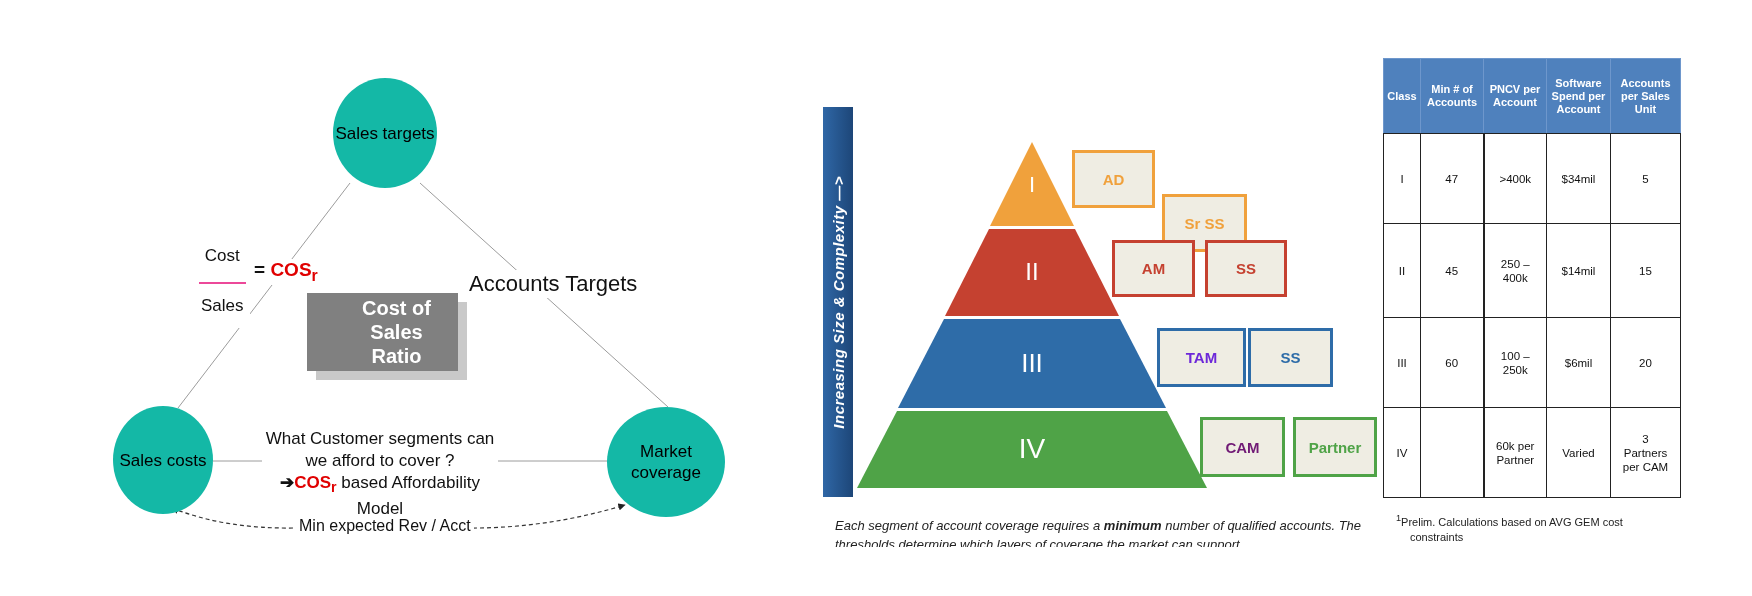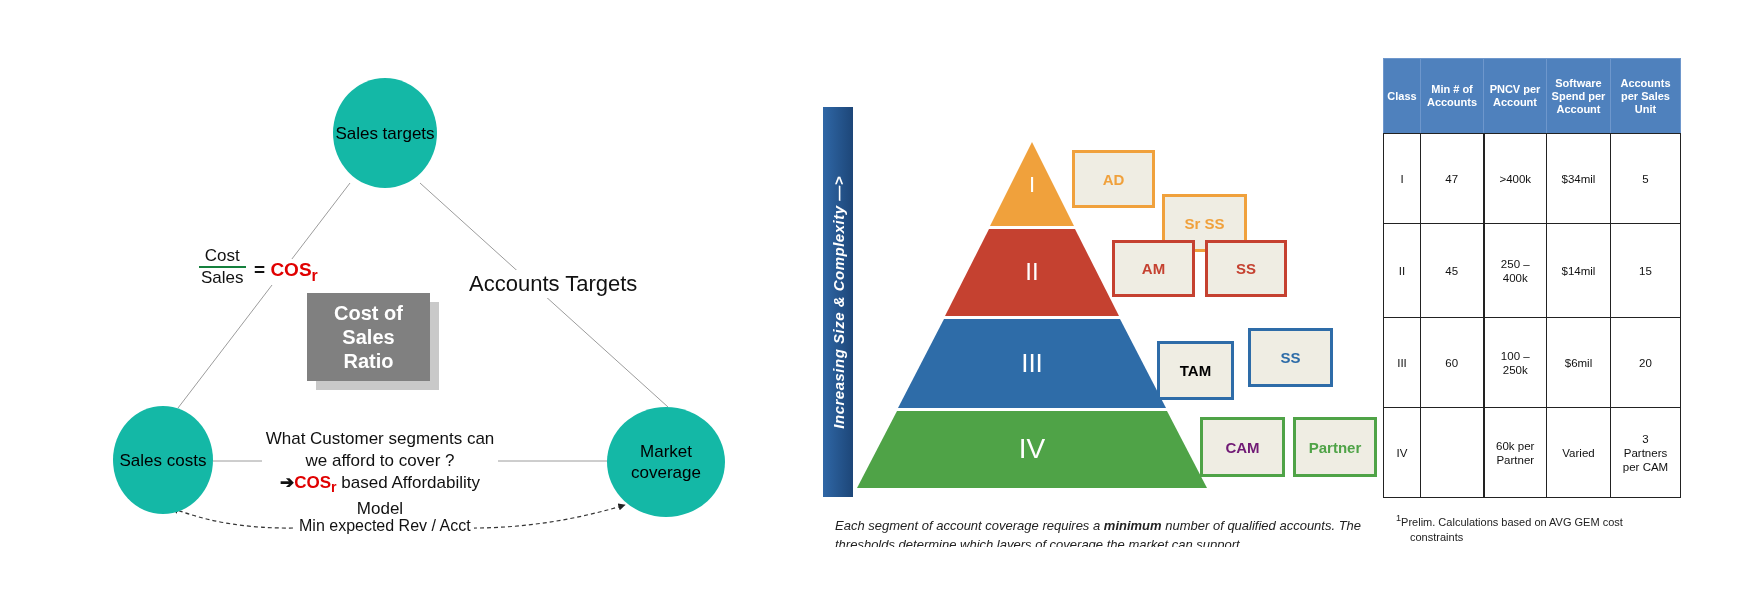--- a/index.html
+++ b/index.html
@@ -9,28 +9,28 @@
   }
   #vector-layer{position:absolute;left:0;top:0;width:1752px;height:596px;}
   
   .circle{
     position:absolute;background:#14b8a6;border-radius:50%;
     display:flex;align-items:center;justify-content:center;text-align:center;
     font-size:17px;line-height:21px;color:#000;
   }
   .frac{position:absolute;left:195px;top:246px;background:#fff;padding:0 4px;
         display:inline-flex;flex-direction:column;align-items:center;font-size:17px;line-height:20px;}
-  .frac .den{border-top:2px solid #15803d;padding:0 2px;}
+  .frac .den{border-top:2px solid #ec4899;padding:12px 2px;margin-top:16px;}
   .eqline{position:absolute;left:252px;top:259px;font-size:19px;font-weight:bold;background:#fff;padding:0 2px;}
   .red{color:#E00000;font-weight:bold;}
   .acct-targets{position:absolute;left:466px;top:270px;font-size:22px;background:#fff;padding:1px 3px;}
   .cos-box{
-    position:absolute;left:307px;top:293px;width:123px;height:88px;background:#808080;
+    position:absolute;left:307px;top:293px;width:123px;height:78px;background:#808080;
     box-shadow:9px 9px 0 #C9C9C9;display:flex;align-items:center;justify-content:center;
-    text-align:center;color:#fff;font-weight:bold;font-size:20px;line-height:24px;
+    text-align:center;color:#fff;font-weight:bold;font-size:20px;line-height:24px;padding-left:28px;
   }
   .question{position:absolute;left:252px;top:428px;width:256px;text-align:center;
             font-size:17px;line-height:22px;background:transparent;}
   .min-exp{position:absolute;left:296px;top:517px;font-size:16px;background:#fff;padding:0 3px;}
   
   .axis-bar{
     position:absolute;left:823px;top:107px;width:30px;height:390px;
     background:linear-gradient(to right,#2F67A6 0%,#1D4678 100%);
     display:flex;align-items:center;justify-content:center;
   }
@@ -135,21 +135,21 @@
 
   <div class="numeral" style="top:172px;font-size:22px;">I</div>
   <div class="numeral" style="top:258px;font-size:24px;">II</div>
   <div class="numeral" style="top:348px;font-size:26px;">III</div>
   <div class="numeral" style="top:433px;font-size:28px;">IV</div>
 
   <div class="rbox" style="left: 1072px; top: 150px; width: 83px; height: 58px; border-color: rgb(240, 161, 60); color: rgb(240, 161, 60);">AD</div>
   <div class="rbox" style="left: 1162px; top: 150px; width: 85px; height: 58px; border-color: rgb(240, 161, 60); color: rgb(240, 161, 60); margin-top: 44px;">Sr SS</div>
   <div class="rbox" style="left: 1112px; top: 240px; width: 83px; height: 57px; border-color: rgb(197, 65, 48); color: rgb(197, 65, 48);">AM</div>
   <div class="rbox" style="left: 1205px; top: 240px; width: 82px; height: 57px; border-color: rgb(197, 65, 48); color: rgb(197, 65, 48);">SS</div>
-  <div class="rbox" style="left: 1157px; top: 328px; width: 77px; height: 59px; border-color: rgb(46, 108, 168); color: #000000; margin-top: 13px;">TAM</div>
+  <div class="rbox" style="left: 1157px; top: 328px; width: 89px; height: 59px; border-color: rgb(46, 108, 168); color: #6d28d9;">TAM</div>
   <div class="rbox" style="left: 1248px; top: 328px; width: 85px; height: 59px; border-color: rgb(46, 108, 168); color: rgb(46, 108, 168);">SS</div>
   <div class="rbox" style="left: 1200px; top: 417px; width: 85px; height: 60px; border-color: rgb(79, 163, 71); color: #701a75;">CAM</div>
   <div class="rbox" style="left: 1293px; top: 417px; width: 84px; height: 60px; border-color: rgb(79, 163, 71); color: rgb(79, 163, 71);">Partner</div>
 
   <div class="caption">
     <span>Each segment of account coverage requires a </span><b>minimum</b><span>  number of qualified accounts. The</span><br>
     <span>thresholds determine which layers of coverage the market can support</span>
   </div>
 
   <div class="tbl-wrap">

